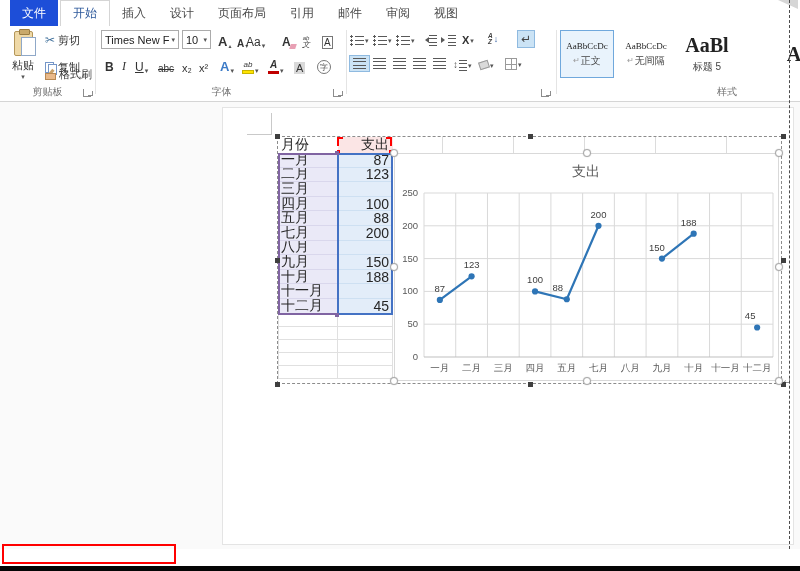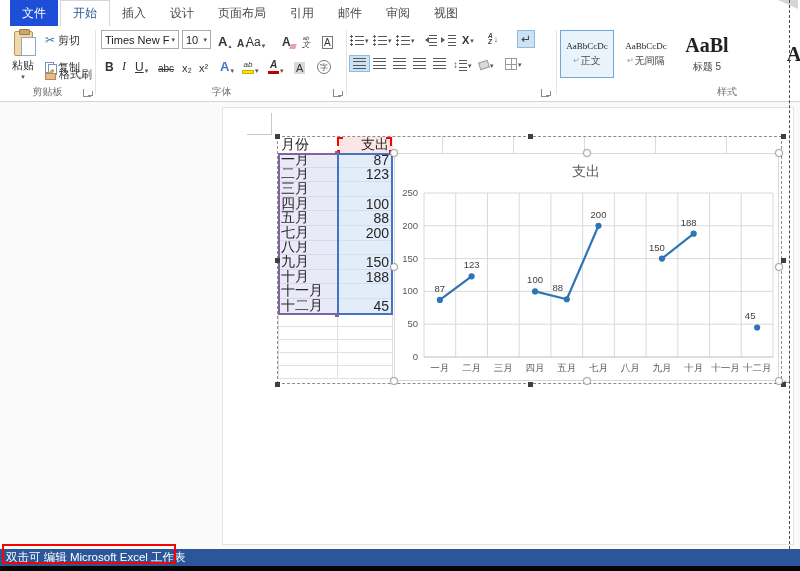--- a/index.html
+++ b/index.html
@@ -538,19 +538,16 @@
           <div class="hnd-w" style="left: 112px; top: 126px;"></div>
           <div class="hnd-w" style="left: 497px; top: 126px;"></div>
           <div class="hnd-w" style="left: 112px; top: 240px;"></div>
           <div class="hnd-w" style="left: 305px; top: 240px;"></div>
           <div class="hnd-w" style="left: 497px; top: 240px;"></div>
         </div>
     </div>
   </div>
 
   <div id="cropline"></div>
-  <div id="status">
-    <span>双击可 编辑 Microsoft Excel 工作表</span>
-  </div>
   <div id="redbox"></div>
   <div id="blackbar"></div>
 
 </div>
 
 </body></html>

